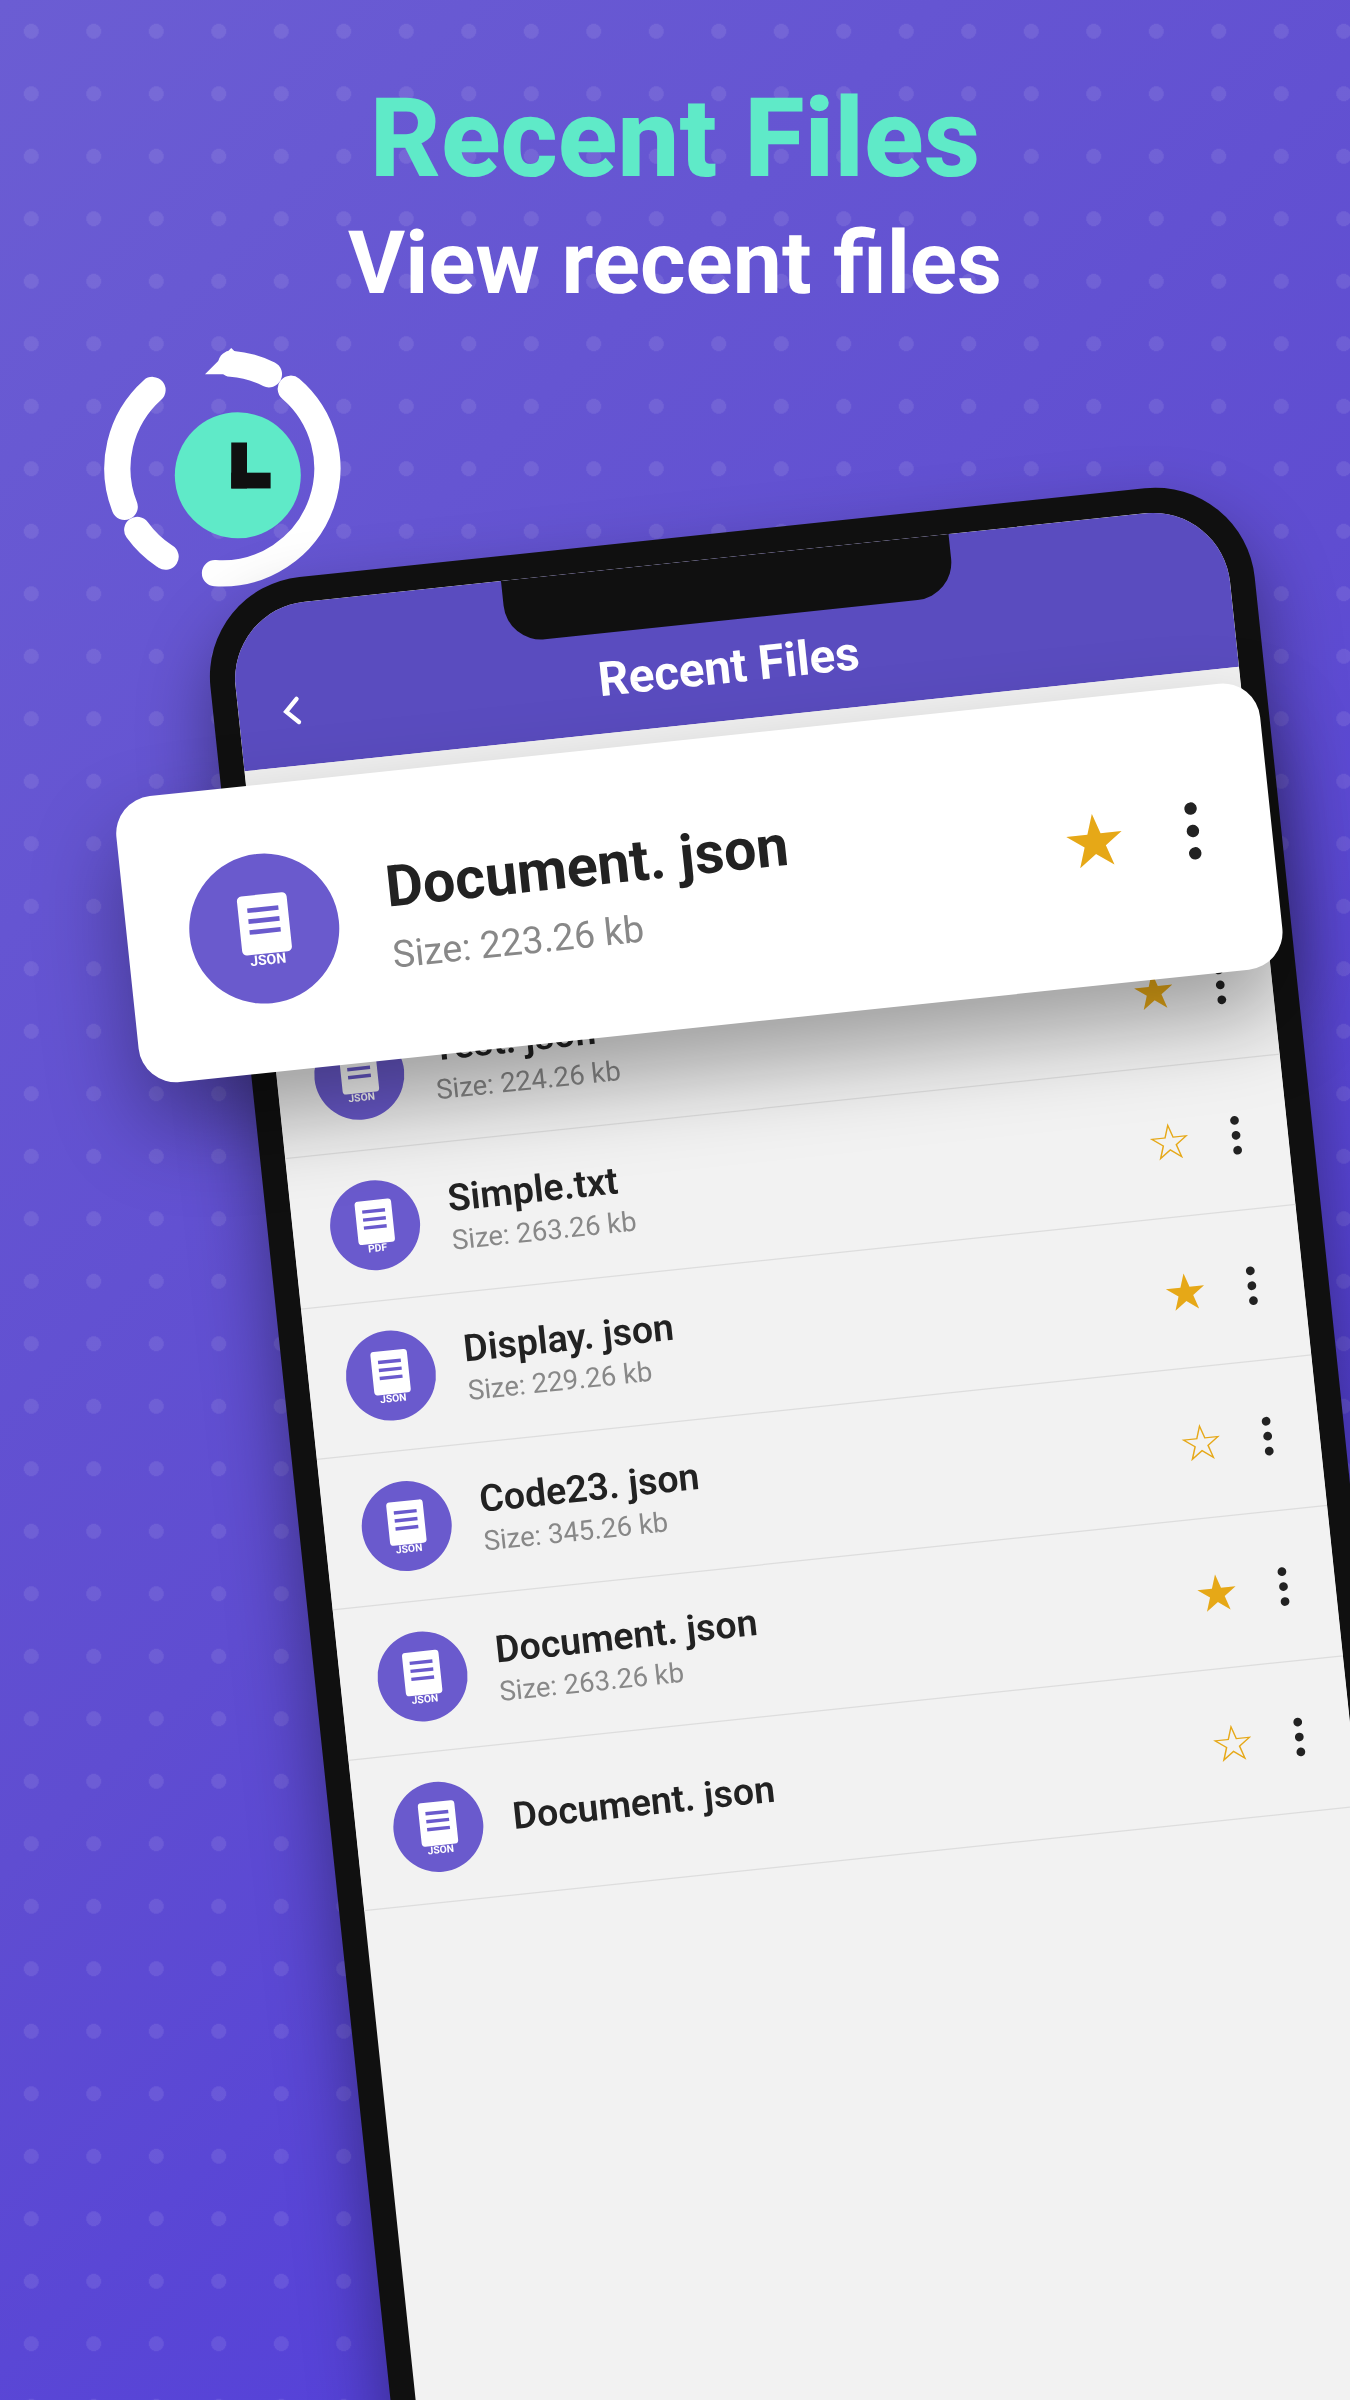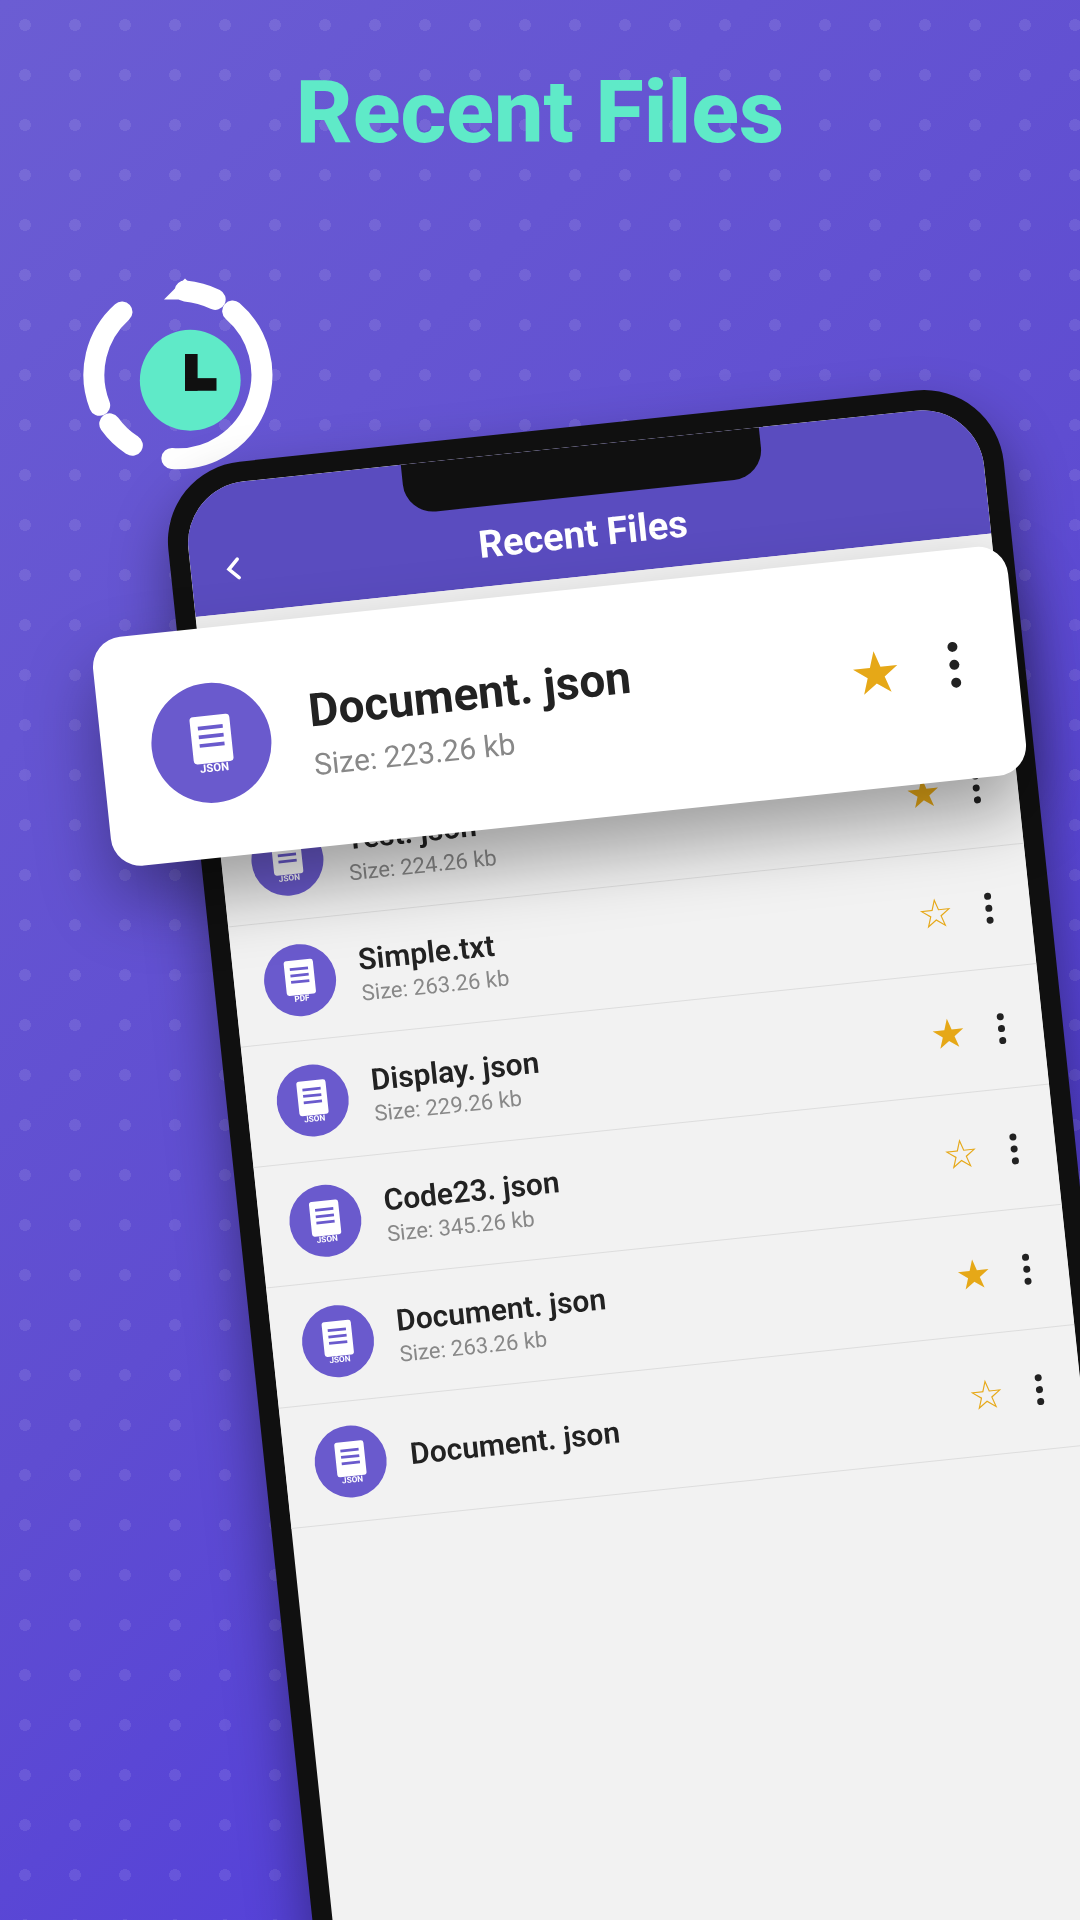--- a/index.html
+++ b/index.html
@@ -133,20 +133,21 @@
   padding: 0 30px; gap:24px;
 }
 </style>
 </head>
 <body>
 
 <div class="bg">
   <div class="dot-grid"></div>
 
   <div class="hero-title">Recent Files</div>
+  <div class="hero-subtitle">View recent files</div>
 
   <div class="clock-badge">
     <svg viewBox="0 0 200 200">
       <path d="M 100 20 A 80 80 0 1 1 40 40" stroke="#fff" stroke-width="20" fill="none" stroke-linecap="round" stroke-dasharray="30 20 200 40"></path>
       <polygon points="100,8 120,28 80,28" fill="#fff"></polygon>
       <circle cx="105" cy="105" r="48" fill="#5feac8"></circle>
       <rect x="100" y="80" width="12" height="35" fill="#101010"></rect>
       <rect x="100" y="103" width="30" height="12" fill="#101010"></rect>
     </svg>
   </div>

